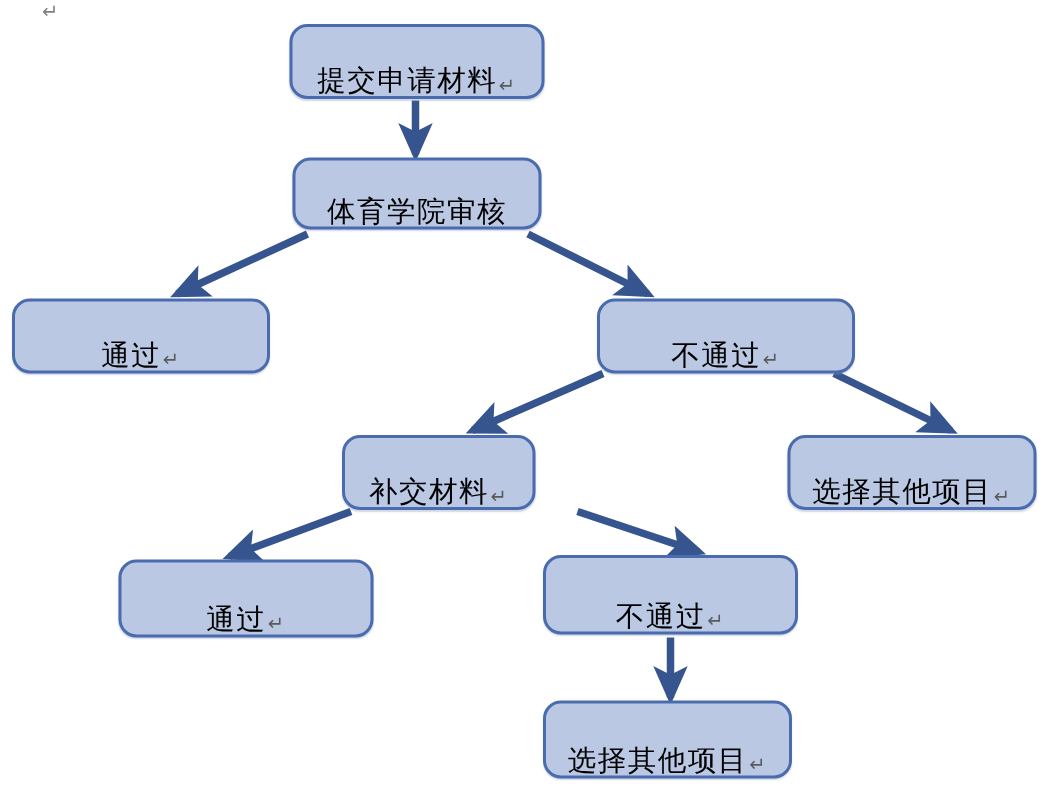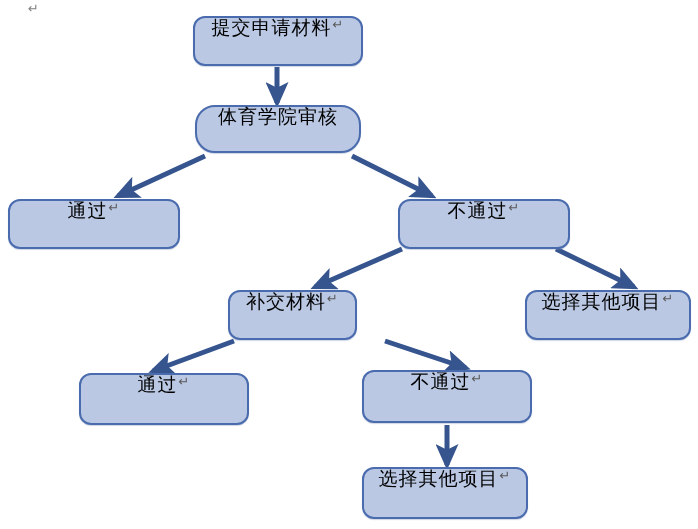--- a/index.html
+++ b/index.html
@@ -26,21 +26,21 @@
     height: 529px;
     pointer-events: none;
   }
   .node {
     position: absolute;
     box-sizing: border-box;
     background: #bac8e4;
     border: 2px solid #4a6bad;
     border-radius: 12px;
     display: flex;
-    align-items: flex-start;
+    align-items: flex-end;
     justify-content: center;
     color: #000000;
     font-size: 19px;
     line-height: 1;
     letter-spacing: 1px;
     white-space: nowrap;
     box-shadow: 0 1px 1px rgba(120,140,180,0.35);
   }
   .node .label {
     display: inline-block;
@@ -82,21 +82,21 @@
         <line x1="385" y1="341" x2="466" y2="368" marker-end="url(#arrowhead)"></line>
         <line x1="447" y1="425" x2="447" y2="465" marker-end="url(#arrowhead)"></line>
       </g>
   </svg>
 
   <div id="node-layer">
       <div class="node" style="left: 193px; top: 16px; width: 170px; height: 50px;">
         <span class="label">提交申请材料</span>
         <span class="pilcrow">↵</span>
       </div>
-      <div class="node" style="left: 195px; top: 105px; width: 166px; height: 48px; border-radius: 20px;">
+      <div class="node" style="left: 195px; top: 105px; width: 166px; height: 48px;">
         <span class="label">体育学院审核</span>
       </div>
       <div class="node" style="left: 8px; top: 199px; width: 172px; height: 50px;">
         <span class="label">通过</span>
         <span class="pilcrow">↵</span>
       </div>
       <div class="node" style="left: 398px; top: 199px; width: 172px; height: 50px;">
         <span class="label">不通过</span>
         <span class="pilcrow">↵</span>
       </div>

